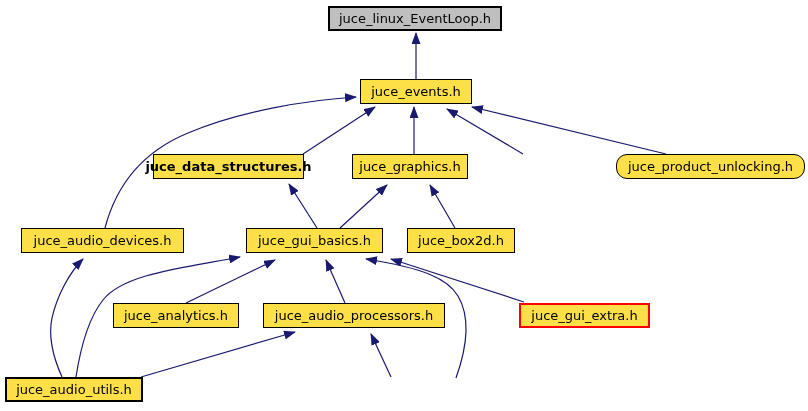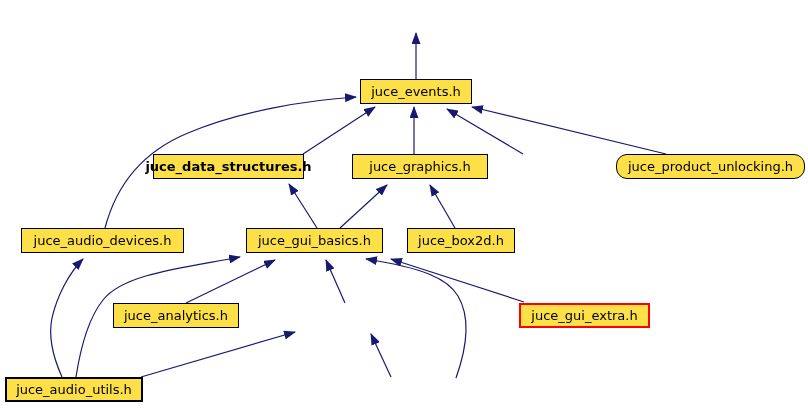--- a/index.html
+++ b/index.html
@@ -47,37 +47,39 @@
       <path d="M186,303 L275,260" class="edge" marker-end="url(#arrow)"></path>
       <path d="M345,303 L326,260" class="edge" marker-end="url(#arrow)"></path>
       <path d="M524,302 L391,259" class="edge" marker-end="url(#arrow)"></path>
       <path d="M456,378 C466,350 471,318 458,296 C448,279 424,268 366,259" class="edge" marker-end="url(#arrow)"></path>
       <path d="M62,377 C53,357 48,337 52,318 C57,296 69,273 83,259" class="edge" marker-end="url(#arrow)"></path>
       <path d="M76,377 C80,351 87,320 103,300 C123,274 182,268 240,257" class="edge" marker-end="url(#arrow)"></path>
       <path d="M141,377 L295,332" class="edge" marker-end="url(#arrow)"></path>
       <path d="M391,377 L371,334" class="edge" marker-end="url(#arrow)"></path>
     </svg>
 
+  <div class="node current" style="left:328px;top:6px;width:174px;">juce_linux_EventLoop.h</div>
 
   <div class="node" style="left:360px;top:79px;width:112px;">juce_events.h</div>
 
   <div class="node" style="left:153px;top:154px;width:151px;font-weight:bold;">juce_data_structures.h</div>
 
-  <div class="node" style="left:352px;top:154px;width:136px;">juce_graphics.h</div>
+  <div class="node" style="left:352px;top:154px;width:116px;">juce_graphics.h</div>
 
 
   <div class="node" style="left:616px;top:154px;width:189px;border-radius:11px;">juce_product_unlocking.h</div>
 
   <div class="node" style="left:21px;top:228px;width:163px;">juce_audio_devices.h</div>
 
   <div class="node" style="left:246px;top:228px;width:137px;">juce_gui_basics.h</div>
 
   <div class="node" style="left:407px;top:228px;width:108px;">juce_box2d.h</div>
 
   <div class="node" style="left:113px;top:303px;width:126px;">juce_analytics.h</div>
 
+  <div class="node" style="left:263px;top:303px;width:182px;">juce_audio_processors.h</div>
 
   <div class="node truncated" style="left:519px;top:303px;width:131px;">juce_gui_extra.h</div>
 
   <div class="node bold" style="left:5px;top:377px;width:138px;">juce_audio_utils.h</div>
 
 
 </div>
 
 </body></html>

